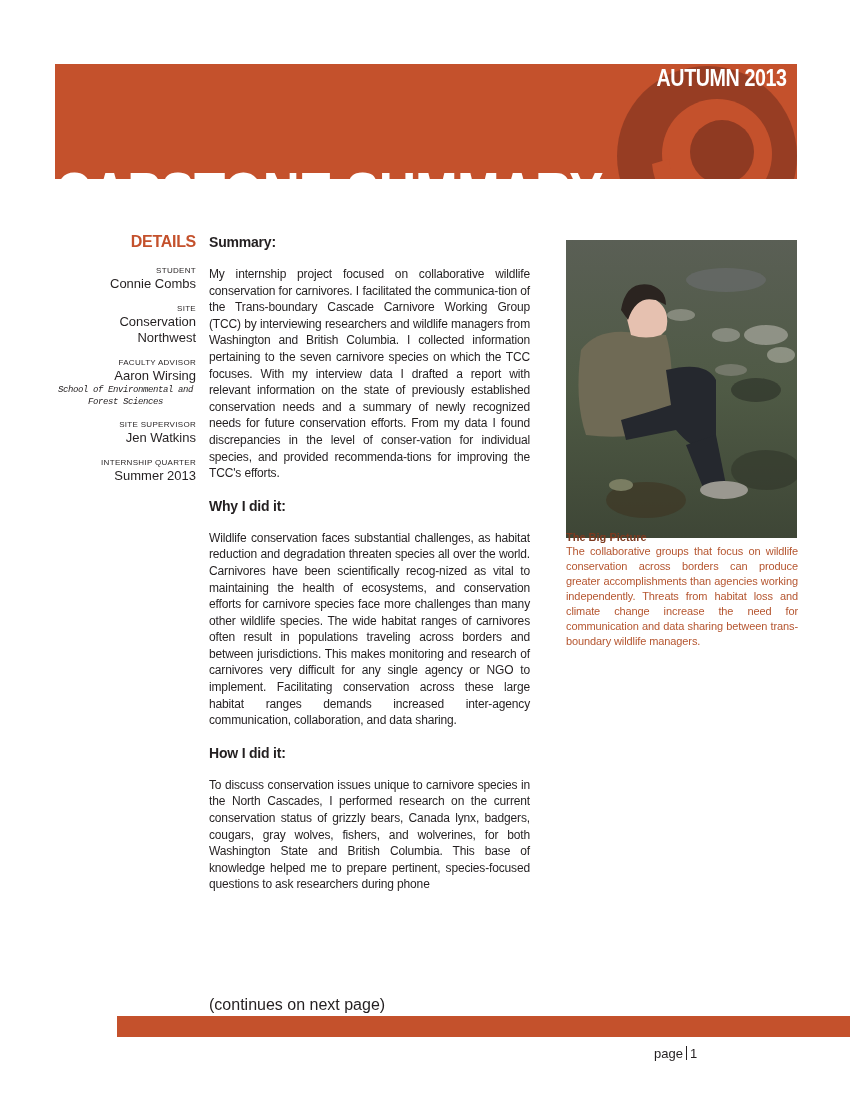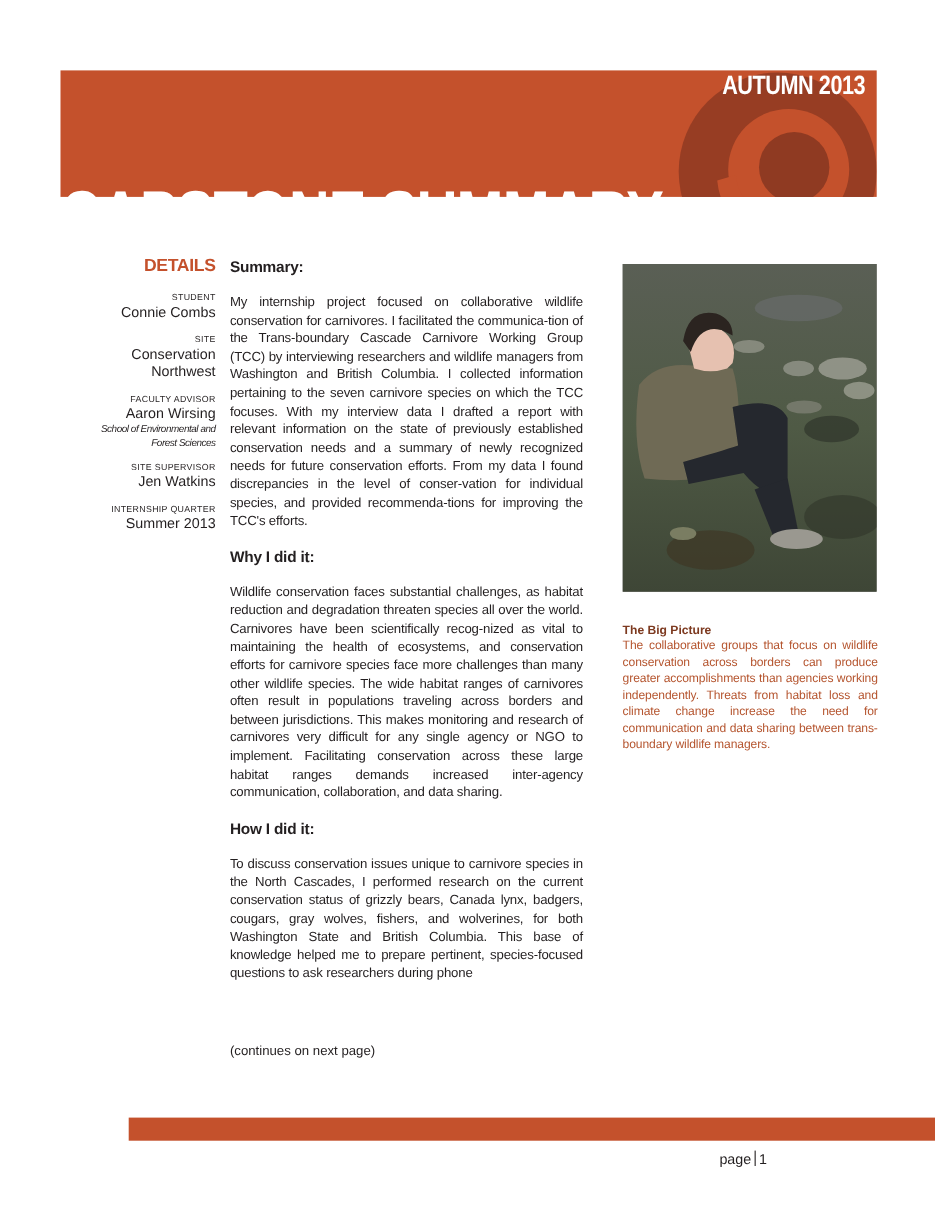--- a/index.html
+++ b/index.html
@@ -33,44 +33,45 @@
     }
     .detail-label {
       font-size: 8px; letter-spacing: 0.3px; text-transform: uppercase; line-height: 10px;
       color: #231f20; font-family: "Liberation Sans", sans-serif;
     }
     .detail-value {
       font-size: 13px; line-height: 16px; color: #231f20; font-family: "Liberation Sans", sans-serif;
     }
     .detail-sub {
       font-size: 9px; line-height: 12px; font-style: italic; letter-spacing: -0.4px;
-      font-family: Liberation Sans, sans-serif;
+      font-family: Liberation Mono, monospace;
+      text-align: center;
     }
     .detail-group { margin-bottom: 12px; }
     .main-col {
       position: absolute; left: 209px; top: 232px; width: 336px;
       font-family: "Liberation Sans", sans-serif;
     }
     .project-title {
       font-weight: bold; font-size: 15px; line-height: 20px; letter-spacing: -0.4px; margin: 0 0 10px 0;
     }
     .section-heading {
       font-weight: bold; font-size: 14px; line-height: 20px; margin: 0 0 14px 0; letter-spacing: -0.2px;
     }
     .para {
       font-size: 12px; line-height: 16.6px; text-align: justify; margin: 0 15px 14px 0; color: #231f20;
       letter-spacing: -0.15px;
     }
-    .continues { position: absolute; left: 209px; top: 948px; font-size: 12px; font-family: "Liberation Sans", sans-serif; }
+    .continues { position: absolute; left: 209px; top: 996px; font-size: 16px; font-family: "Liberation Sans", sans-serif; }
     .photo {
       position: absolute; left: 566px; top: 240px; width: 231px; height: 298px; overflow: hidden;
       background: #4d5046;
     }
     .sidebar-box {
-      position: absolute; left: 566px; top: 566px; width: 232px;
+      position: absolute; left: 566px; top: 530px; width: 232px;
       color: #9a4a2e; font-family: "Liberation Sans", sans-serif;
     }
     .sidebar-heading { font-weight: bold; font-size: 11px; line-height: 14px; color: #7d3a20; }
     .sidebar-text { font-size: 11px; line-height: 15px; text-align: justify; color: #b5552f; margin: 0; letter-spacing: -0.1px; }
     .footer-bar { position: absolute; left: 117px; top: 1016px; width: 733px; height: 21px; background: #c4512c; }
     .page-num {
       position: absolute; left: 654px; top: 1046px; font-size: 13px; font-family: "Liberation Sans", sans-serif;
     }
     .page-num .sep { display: inline-block; width: 1px; height: 14px; background: #231f20; margin: 0 3px; vertical-align: -2px; }
   </style>

